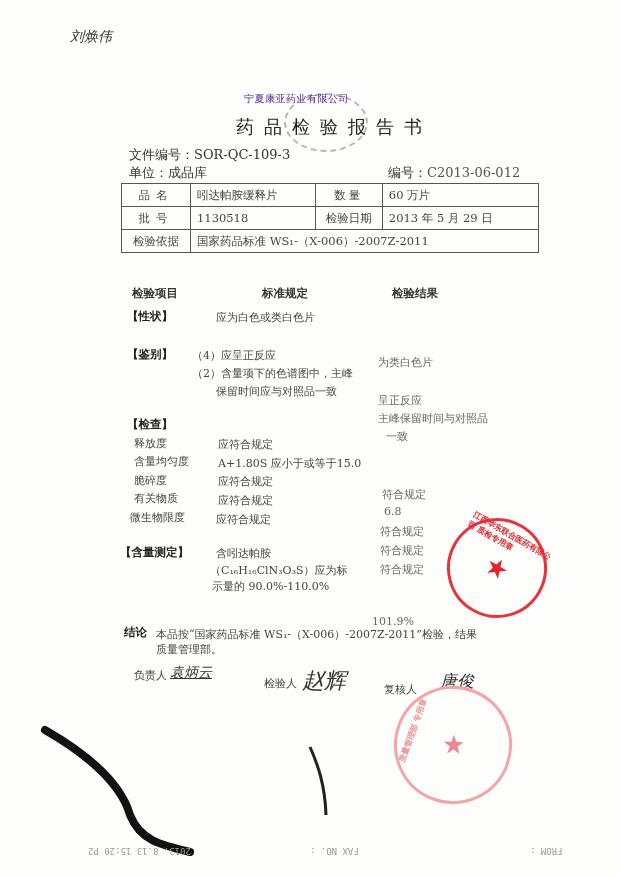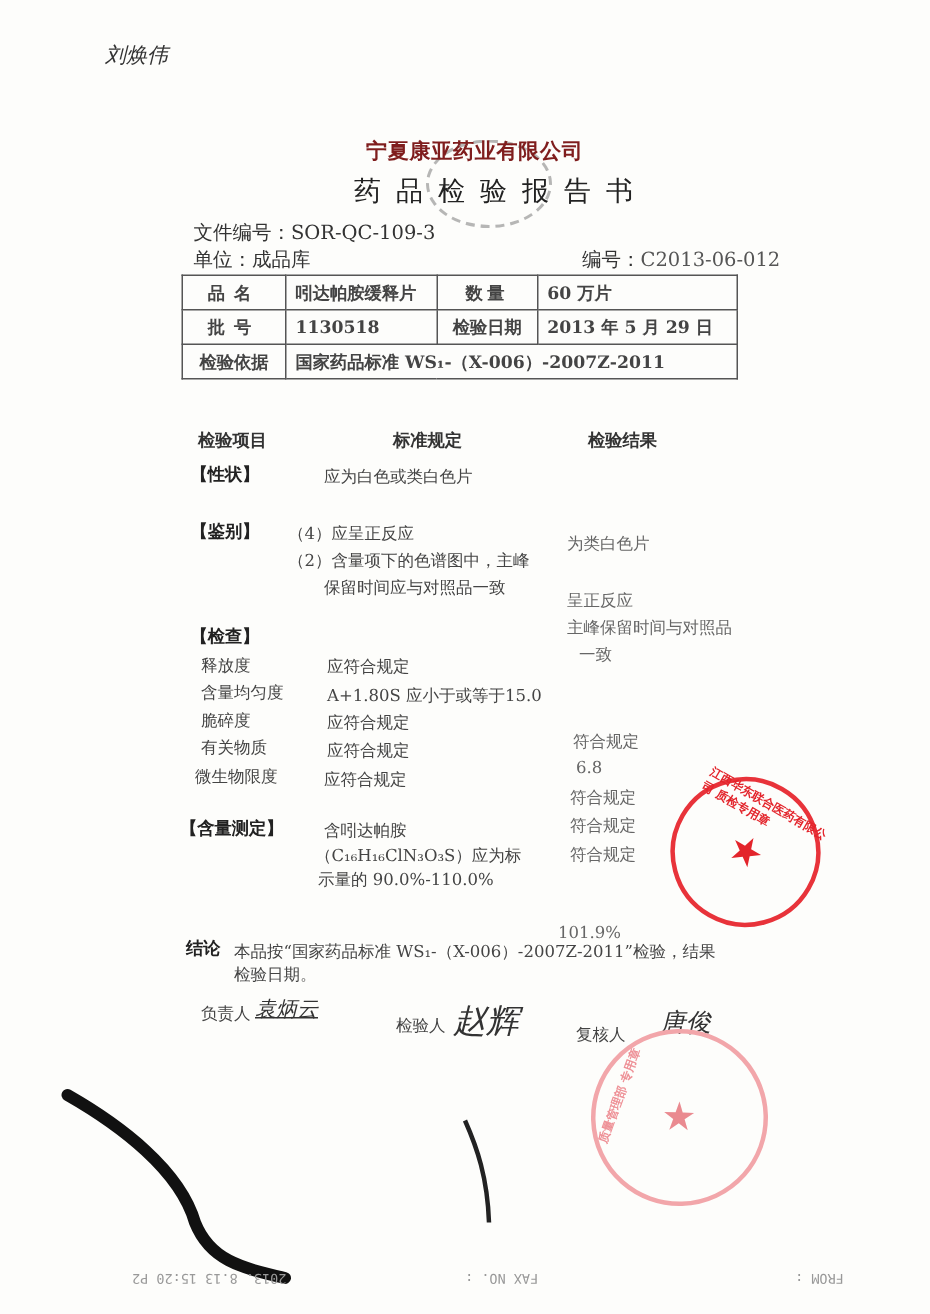--- a/index.html
+++ b/index.html
@@ -4,26 +4,26 @@
 <style>
   html, body { margin:0; padding:0; }
   body {
     width:620px; height:876px; position:relative; overflow:hidden;
     background:#fdfdfb;
     font-family:"DejaVu Serif", "Liberation Serif", serif;
     color:#2a2a2a;
   }
   .abs { position:absolute; white-space:nowrap; }
   .handwrite { font-family:"DejaVu Sans", sans-serif; font-style:italic; color:#333; }
-  .company { left:244px; top:92px; font-size:14px; font-weight:bold; letter-spacing:0.5px; color:#7f1d1d; }
+  .company { left:244px; top:92px; font-size:10px; font-weight:normal; letter-spacing:0.5px; color:#4c1d95; }
   .title { left:236px; top:115px; font-size:18px; letter-spacing:10px; color:#222; }
   .meta { font-size:13px; color:#333; }
   table.info {
-    position:absolute; left:121px; top:183px; width:371px;
-    border-collapse:collapse; font-size:11.5px; color:#444;font-weight:bold;
+    position:absolute; left:121px; top:183px; width:418px;
+    border-collapse:collapse; font-size:11.5px; color:#444;
   }
   table.info td { border:1px solid #555; height:22px; padding:0 6px; }
   table.info td.lbl { text-align:center; letter-spacing:6px; width:56px; }
   table.info td.lbl2 { text-align:center; letter-spacing:3px; width:54px; }
   .hdr { font-size:11.5px; font-weight:bold; color:#333; }
   .sec { font-size:11.5px; font-weight:bold; color:#222; }
   .txt { font-size:11px; color:#444; }
   .res { font-size:11px; color:#666;margin-top:45px; }
   .stamp {
     position:absolute; border-radius:50%; border:3px solid #e8333a;
@@ -123,21 +123,21 @@
 <div class="abs res" style="left:380px;top:517px;">符合规定</div>
 
 <div class="abs sec" style="left:120px;top:545px;">【含量测定】</div>
 <div class="abs txt" style="left:216px;top:546px;">含吲达帕胺</div>
 <div class="abs txt" style="left:210px;top:563px;">（C₁₆H₁₆ClN₃O₃S）应为标</div>
 <div class="abs txt" style="left:212px;top:579px;">示量的 90.0%-110.0%</div>
 <div class="abs res" style="left:372px;top:570px;">101.9%</div>
 
 <div class="abs sec" style="left:124px;top:625px;">结论</div>
 <div class="abs txt" style="left:156px;top:627px;">本品按“国家药品标准 WS₁-（X-006）-2007Z-2011”检验，结果</div>
-<div class="abs txt" style="left:156px;top:642px;">检验日期。</div>
+<div class="abs txt" style="left:156px;top:642px;">质量管理部。</div>
 
 <div class="abs txt" style="left:134px;top:668px;">负责人</div>
 <div class="abs handwrite" style="left:170px;top:664px;font-size:14px;text-decoration:underline;">袁炳云</div>
 <div class="abs txt" style="left:264px;top:676px;">检验人</div>
 <div class="abs handwrite" style="left:302px;top:666px;font-size:22px;">赵辉</div>
 <div class="abs txt" style="left:384px;top:682px;">复核人</div>
 <div class="abs handwrite" style="left:440px;top:670px;font-size:17px;">唐俊</div>
 
 <div class="stamp" style="left:447px;top:518px;width:94px;height:94px;transform:rotate(30deg);">
   <span class="star">★</span>

